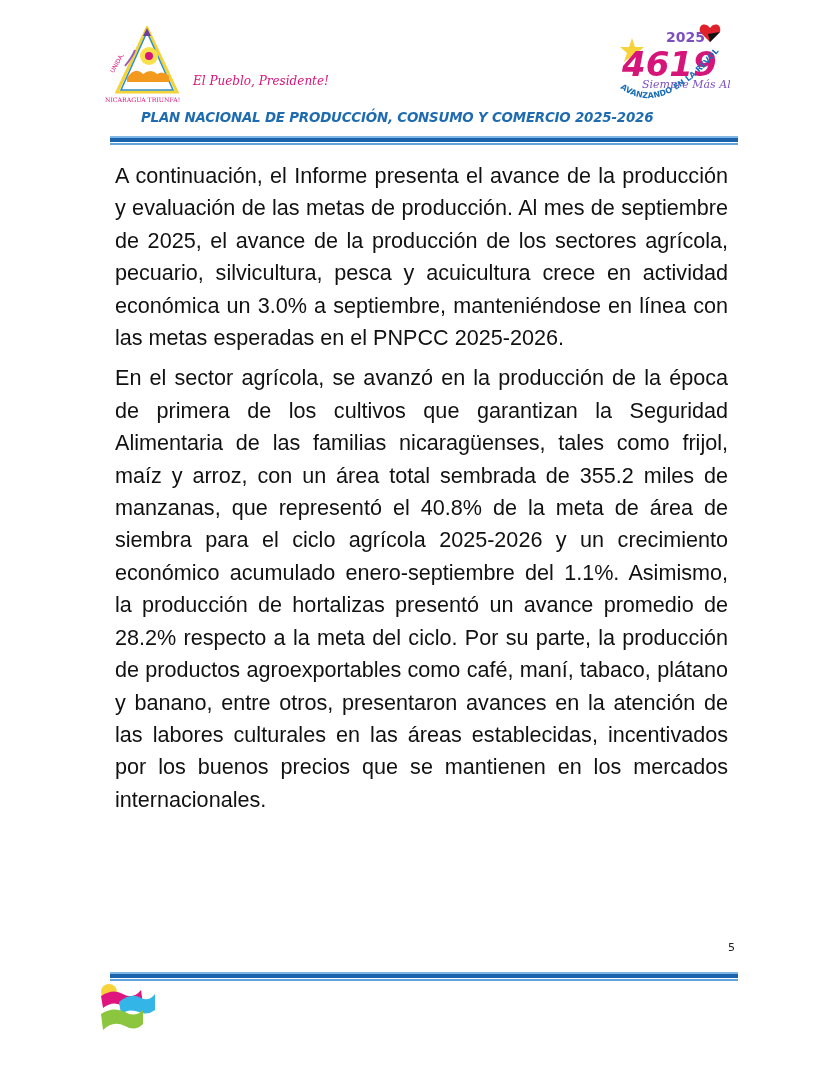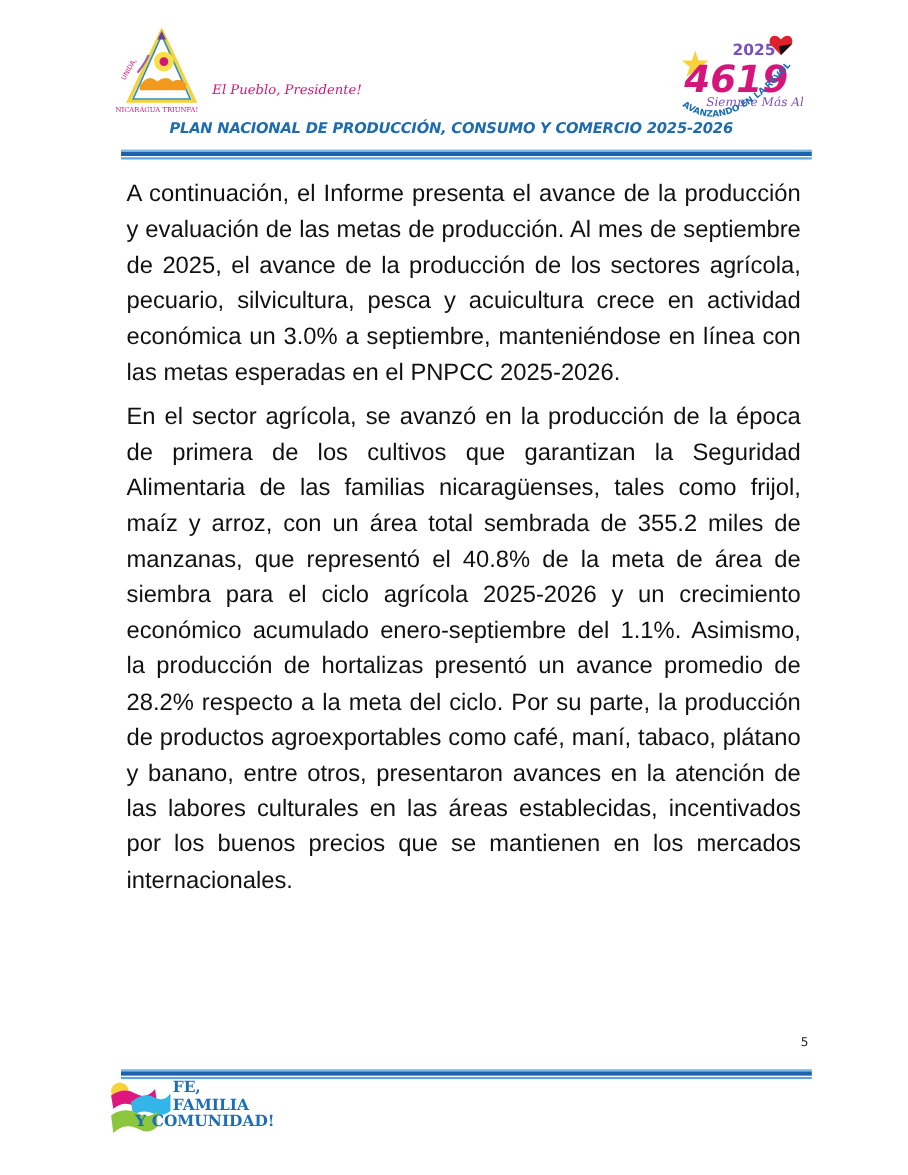--- a/index.html
+++ b/index.html
@@ -3,23 +3,23 @@
 <meta charset="utf-8">
 <style>
   html, body { margin:0; padding:0; background:#ffffff; }
   body { width:825px; height:1068px; position:relative; overflow:hidden; font-family:"Liberation Sans", sans-serif; color:#111; }
 
   .header-left { position:absolute; left:105px; top:26px; width:300px; height:82px; }
   .gov-emblem { position:absolute; left:0; top:0; width:78px; height:78px; }
   .gov-text { position:absolute; left:76px; top:17px; font-family:"DejaVu Sans Mono", monospace; font-weight:bold; color:#2f8fc0; font-size:13px; line-height:15px; letter-spacing:-0.3px; }
   .gov-slogan { position:absolute; left:88px; top:48px; font-family:"DejaVu Serif", serif; font-style:italic; color:#d6157a; font-size:12px; white-space:nowrap; }
 
-  .header-right { position:absolute; left:612px; top:28px; width:118px; height:98px; }
+  .header-right { position:absolute; left:612px; top:20px; width:118px; height:98px; }
 
-  .doc-title { position:absolute; left:154px; top:110px; width:540px; font-family:"DejaVu Sans", sans-serif; font-style:italic; font-weight:bold; color:#1f6bb0; font-size:13.4px; letter-spacing:-0.2px; white-space:nowrap; }
+  .doc-title { position:absolute; left:141px; top:110px; width:540px; font-family:"DejaVu Sans", sans-serif; font-style:italic; font-weight:bold; color:#1f6bb0; font-size:13.4px; letter-spacing:-0.2px; white-space:nowrap; }
 
   .rule { position:absolute; left:110px; width:628px; }
   .rule .a { height:2px; background:#7fb6e2; }
   .rule .b { height:4px; background:#1c63ae; }
   .rule .c { height:1px; background:#ffffff; }
   .rule .d { height:2px; background:#5fa4dc; }
 
   .body-text { position:absolute; left:115px; top:160px; width:621px; font-family:"Liberation Sans", sans-serif; font-size:21.6px; line-height:32.4px; color:#111; text-align:justify; }
   .body-text p { margin:0 8px 8px 0; }
 
@@ -83,18 +83,13 @@
     <div class="d"></div>
 </div>
 
 <div class="footer-logo">
   <svg width="60" height="62" viewBox="0 0 60 62" style="position:absolute;left:0;top:0;">
     <circle cx="12" cy="12" r="8" fill="#f7d23a"></circle>
     <path d="M4 16 Q16 8 26 14 Q36 20 44 10 L46 24 Q36 32 26 26 Q16 20 6 28 Z" fill="#e0167f"></path>
     <path d="M22 22 Q34 12 44 18 Q52 22 58 14 L58 30 Q50 36 42 32 Q32 28 24 34 Z" fill="#34b5e8"></path>
     <path d="M4 34 Q16 26 28 32 Q38 38 46 30 L46 44 Q38 52 28 46 Q16 40 6 50 Z" fill="#8cc63f"></path>
   </svg>
-  <div class="footer-text">
-    <span style="margin-left:8px;">FE,</span>
-    <span style="margin-left:8px;">FAMILIA</span>
-    <span style="margin-left:-26px;">Y COMUNIDAD!</span>
-  </div>
 </div>
 
 </body></html>

